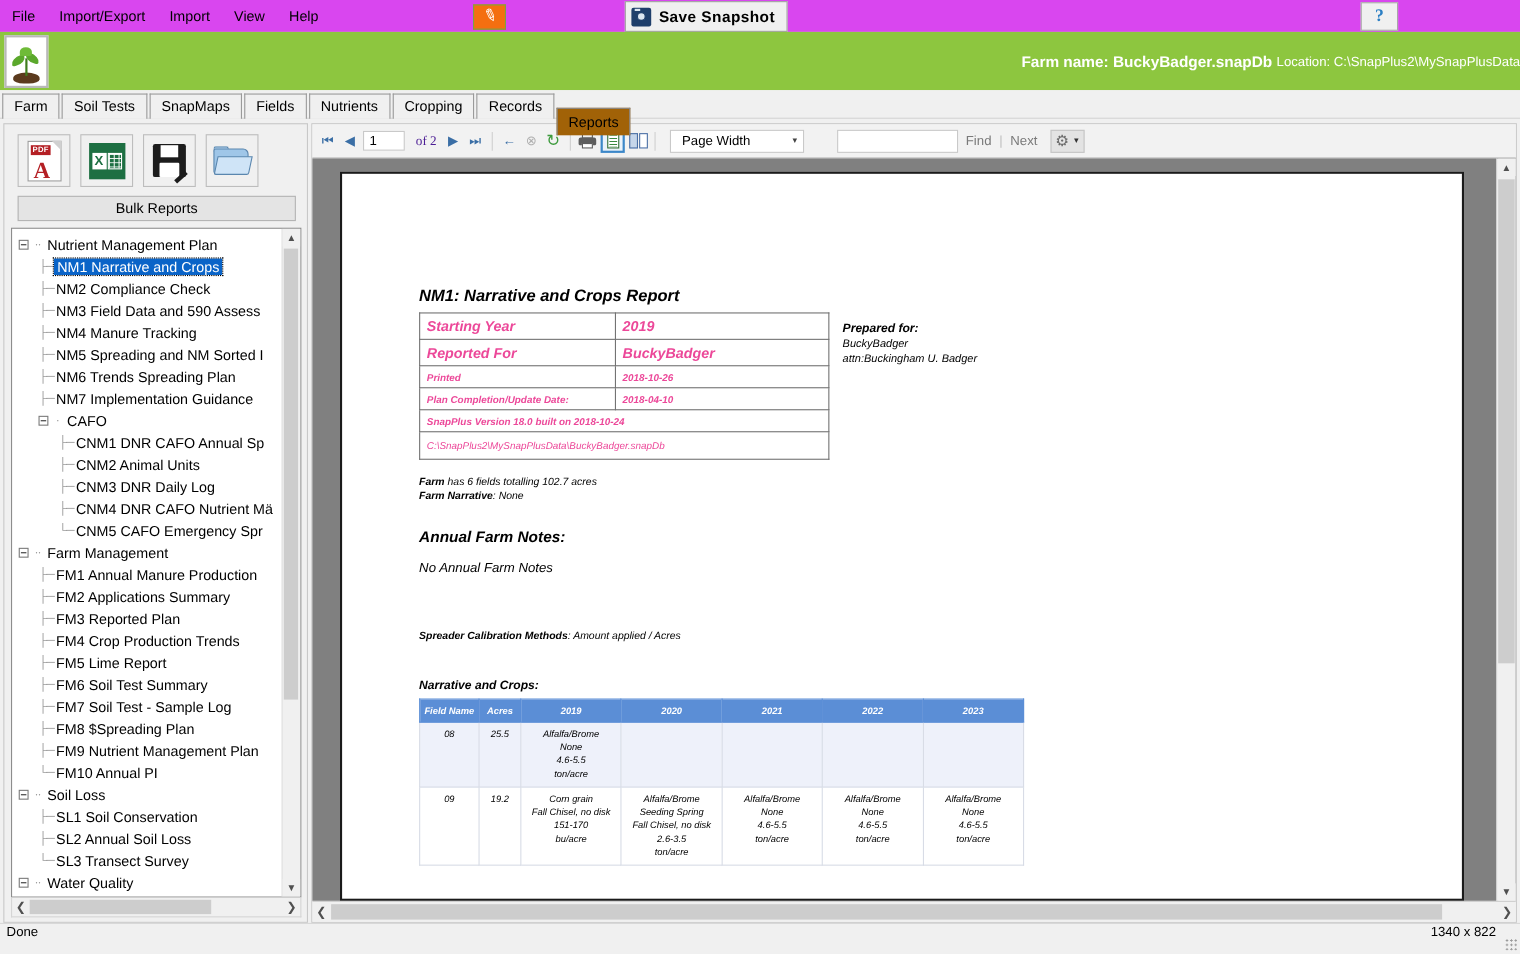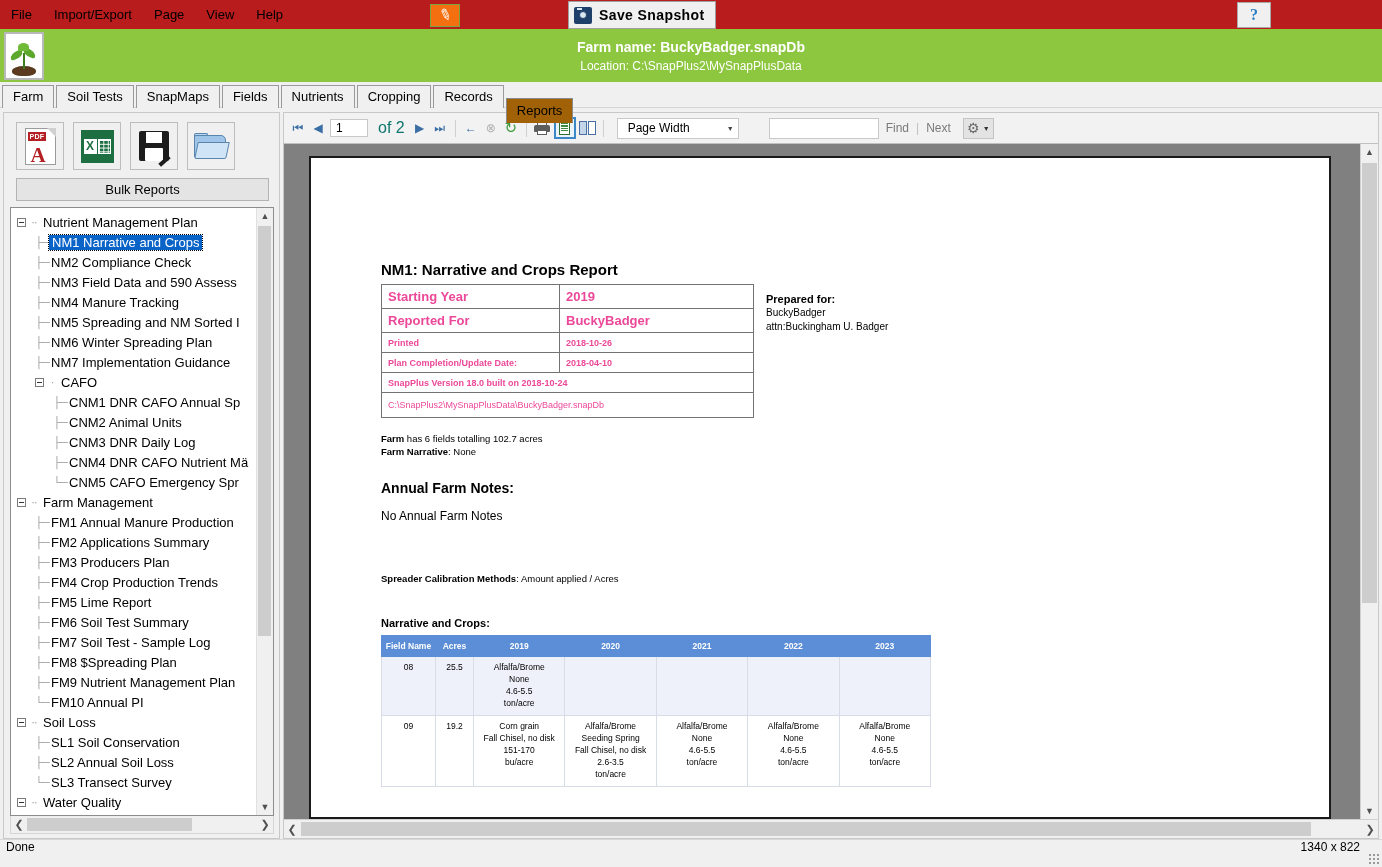--- a/index.html
+++ b/index.html
@@ -13,21 +13,21 @@
   .app {
     position: relative;
     width: 1382px; height: 867px;
     background: #f0f0f0;
     display: flex; flex-direction: column;
   }
 
   
   .menubar {
     height: 29px;
-    background: #b91c1c;
+    background: #d946ef;
     display: flex; align-items: center;
     position: relative;
     flex: 0 0 auto;
   }
   .menu-item {
     font-size: 13px; color: #000;
     padding: 3px 11px;
     cursor: default;
     white-space: nowrap;
   }
@@ -138,22 +138,22 @@
     transform: rotate(18deg);
   }
   .logo .leafT {
     position: absolute; bottom: 27px; left: 12px;
     width: 11px; height: 8px;
     background: #6fbb38;
     border-radius: 60% 60% 30% 30%;
   }
   .banner-text {
     position: absolute; left: 0; right: 0; top: 0; bottom: 0;
-    display: flex; flex-direction: column;
-    align-items: center; justify-content: center;
+    display: flex; flex-direction: row;
+    align-items: center; justify-content: flex-end;
     gap: 4px;
     pointer-events: none;
     border-radius: 16px;
   }
   .banner-name {
     color: #ffffff; font-size: 14px; font-weight: bold;
   }
   .banner-loc {
     color: #ffffff; font-size: 12px;
   }
@@ -458,23 +458,24 @@
     width: 38px; height: 18px;
     border: 1px solid #c9c9c9;
     background: #ffffff;
     font-size: 12px; color: #000;
     display: flex; align-items: center;
     padding-left: 5px;
     box-sizing: border-box;
     margin: 0 2px;
   }
   .oflabel {
-    font-size: 16px; color: #0f766e;
+    font-size: 12px; color: #4c1d95;
     padding: 0 5px 0 8px;
     white-space: nowrap;
+    font-family: Liberation Serif, serif;
   }
   .tb-sep {
     width: 1px; height: 17px;
     background: #cfcfcf;
     margin: 0 5px;
   }
   .icon-print {
     width: 16px; height: 14px;
     position: relative;
   }
@@ -587,20 +588,21 @@
     height: 100%;
     background: #ffffff;
     border: 2px solid #1a1a1a;
     box-sizing: border-box;
     position: relative;
     overflow: hidden;
   }
   .report {
     padding: 103px 0 0 70px;
     box-sizing: border-box;
+    font-style: italic;
   }
   .rtitle {
     font-size: 15px; font-weight: bold; color: #000;
     margin-bottom: 6px;
   }
   .infowrap { display: flex; align-items: flex-start; }
   .infotable {
     width: 373px;
     border-collapse: collapse;
     table-layout: fixed;
@@ -724,21 +726,21 @@
   }
 </style>
 </head>
 <body>
 
 <div class="app">
 
   <div class="menubar">
     <div class="menu-item">File</div>
     <div class="menu-item">Import/Export</div>
-    <div class="menu-item">Page</div>
+    <div class="menu-item">Import</div>
     <div class="menu-item">View</div>
     <div class="menu-item">Help</div>
 
     <div class="ruler-btn">
       <span class="glyph">✎</span>
     </div>
 
     <div class="snapshot-btn">
       <span class="cam"></span>
       <span class="lbl">Save  Snapshot</span>
@@ -830,21 +832,21 @@
           <div class="trow ind1">
               <span class="dashes">├─</span>
               <span class="lbl">NM4 Manure Tracking</span>
             </div>
           <div class="trow ind1">
               <span class="dashes">├─</span>
               <span class="lbl">NM5 Spreading and NM Sorted I</span>
             </div>
           <div class="trow ind1">
               <span class="dashes">├─</span>
-              <span class="lbl">NM6 Winter Spreading Plan</span>
+              <span class="lbl">NM6 Trends Spreading Plan</span>
             </div>
           <div class="trow ind1">
               <span class="dashes">├─</span>
               <span class="lbl">NM7 Implementation Guidance</span>
             </div>
           <div class="trow ind1">
               <span class="expander"></span>
               <span class="dashes">·</span>
               <span class="lbl">CAFO</span>
             </div>
@@ -876,21 +878,21 @@
           <div class="trow ind1">
               <span class="dashes">├─</span>
               <span class="lbl">FM1 Annual Manure Production</span>
             </div>
           <div class="trow ind1">
               <span class="dashes">├─</span>
               <span class="lbl">FM2 Applications Summary</span>
             </div>
           <div class="trow ind1">
               <span class="dashes">├─</span>
-              <span class="lbl">FM3 Producers Plan</span>
+              <span class="lbl">FM3 Reported Plan</span>
             </div>
           <div class="trow ind1">
               <span class="dashes">├─</span>
               <span class="lbl">FM4 Crop Production Trends</span>
             </div>
           <div class="trow ind1">
               <span class="dashes">├─</span>
               <span class="lbl">FM5 Lime Report</span>
             </div>
           <div class="trow ind1">

